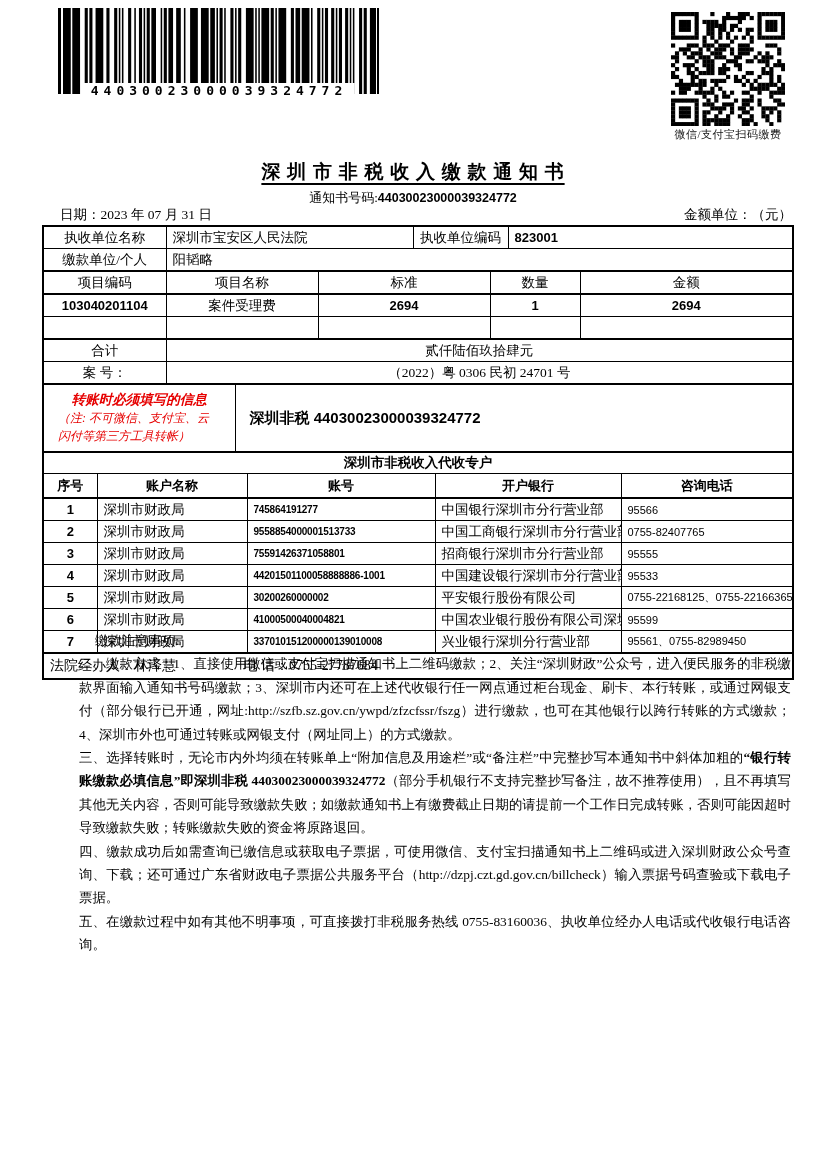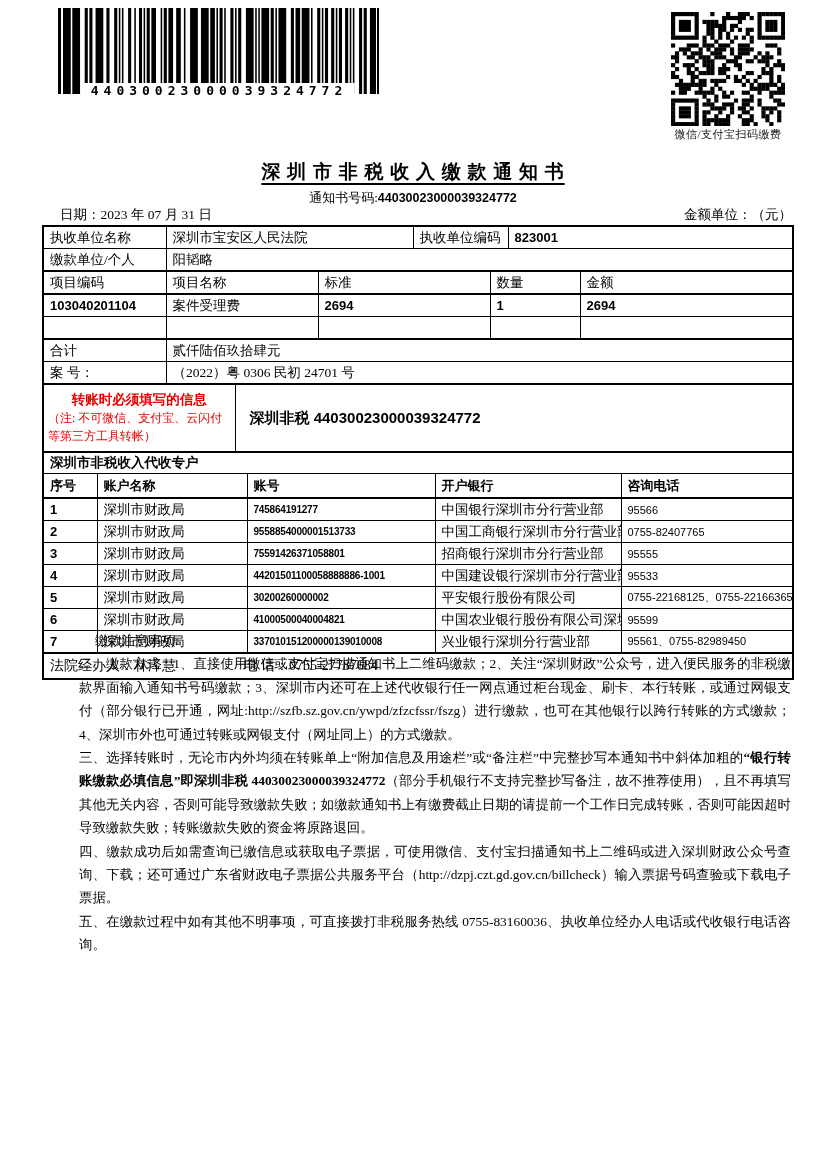--- a/index.html
+++ b/index.html
@@ -26,27 +26,27 @@
   .meta{position:absolute;top:206px;left:60px;right:34px;display:flex;
         justify-content:space-between;font-size:13.5px;}
 
   
   .doc{position:absolute;top:225px;left:42px;width:750px;}
   table{border-collapse:collapse;table-layout:fixed;width:750px;}
   table + table{margin-top:-2px;}
   td{border:1px solid #000;padding:0 6px;font-size:13.5px;height:21px;overflow:hidden;
      white-space:nowrap;}
   .tA, .tB, .tC, .tD{border:2.5px solid #000;}
-  .c{text-align:left;}
+  .c{text-align:center;}
   .sans{font-family:"Liberation Sans",sans-serif;font-weight:bold;font-size:13px;}
   .thick-top td{border-top:2px solid #000;}
 
   
   .tC td{height:62px;vertical-align:middle;}
-  .red-cell{padding:2px 4px;white-space:normal;}
+  .red-cell{padding:2px 14px;white-space:normal;font-style:italic;}
   .red-title{font-weight:bold;text-align:center;font-size:13.5px;}
   .red-note{font-size:12px;line-height:1.45;margin-top:1px;}
   .transfer-value{font-family:"Liberation Sans",sans-serif;font-weight:bold;font-size:15px;
         padding-left:14px;}
 
   
   .bank-title td{font-family:"Liberation Sans",sans-serif;font-weight:bold;font-size:13.5px;
         height:20px;border-bottom:1px solid #000;}
   .bank-head td{font-family:"Liberation Sans",sans-serif;font-weight:bold;font-size:13px;
         height:23px;border-bottom:2px solid #000;}

